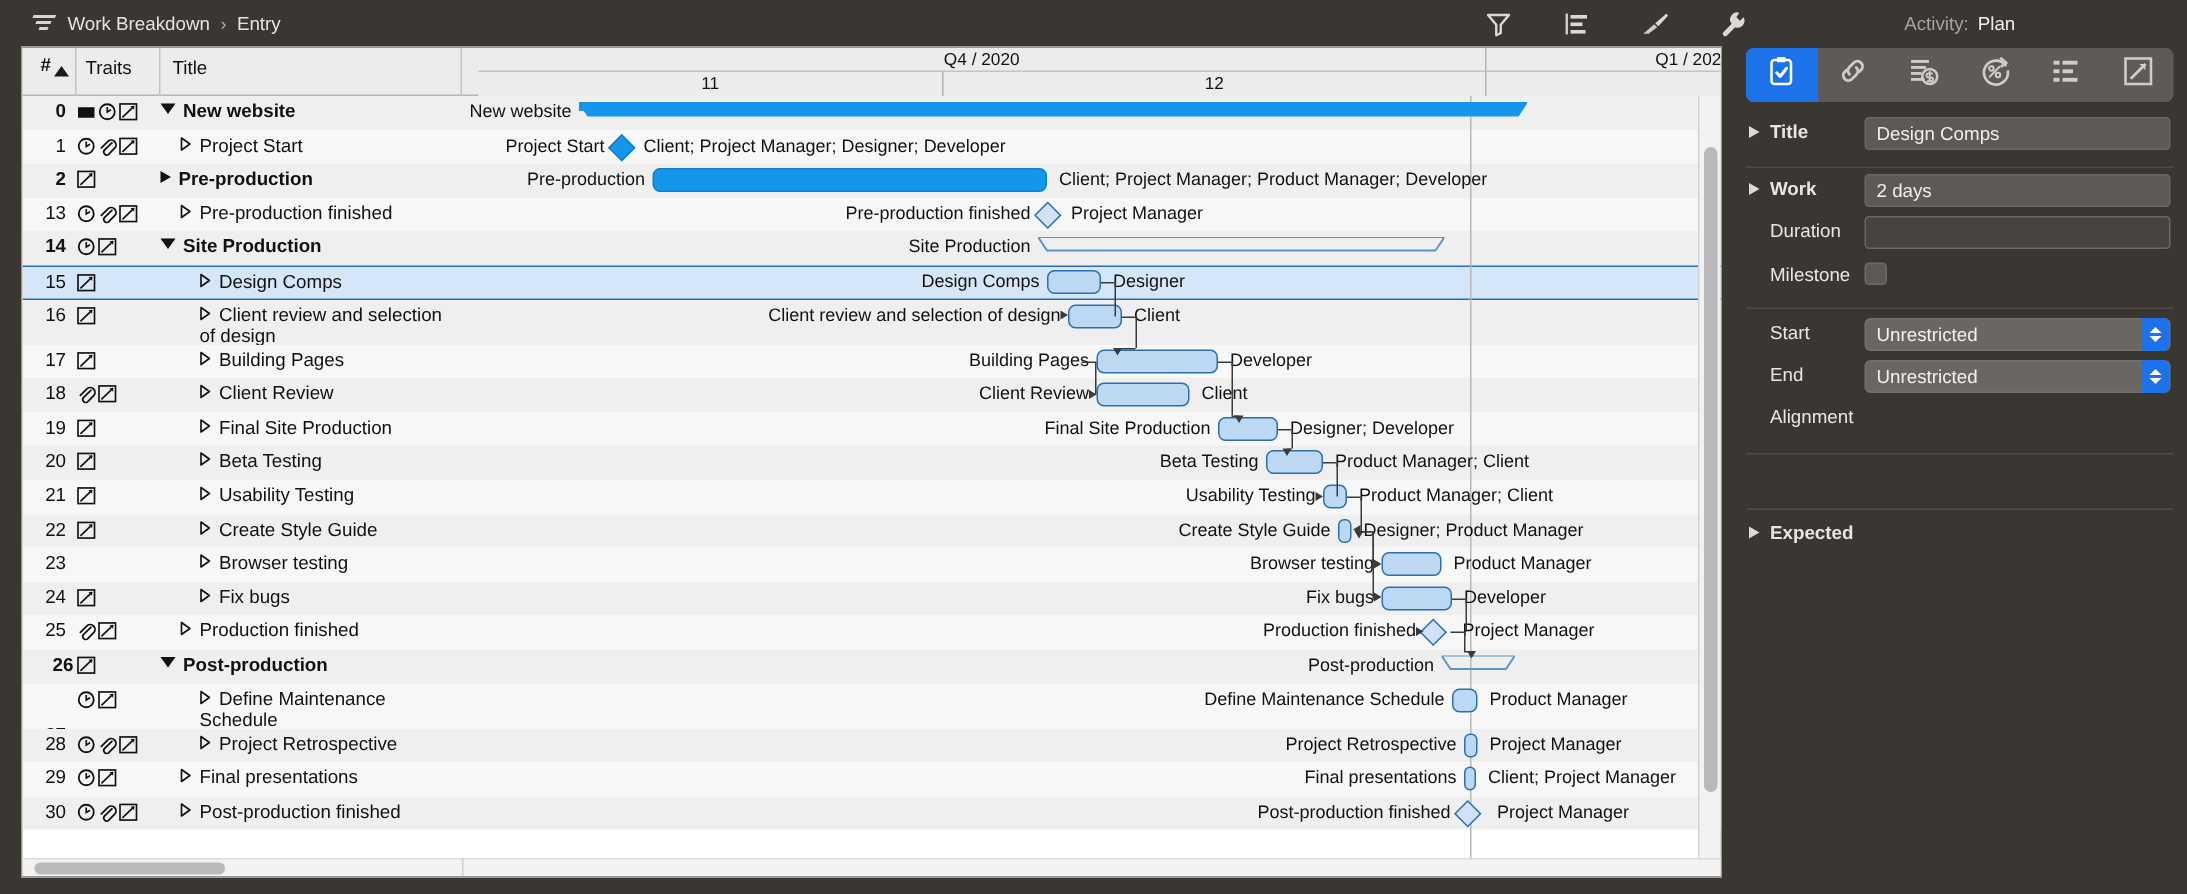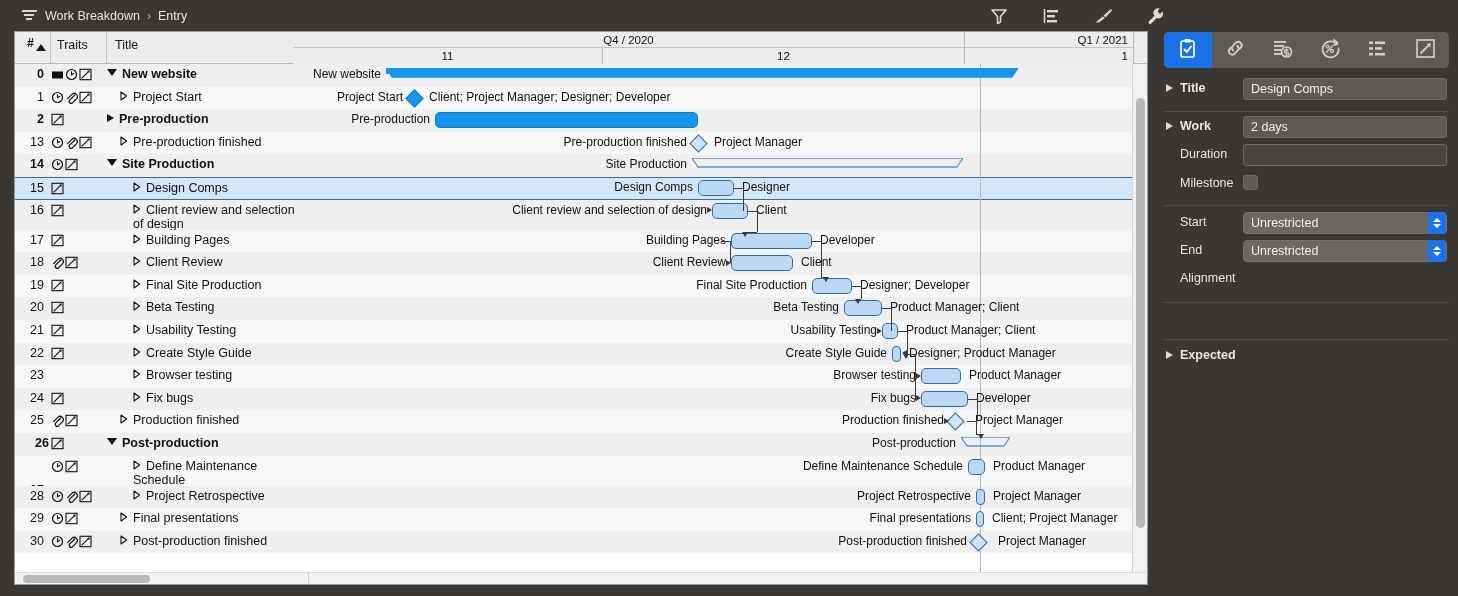--- a/index.html
+++ b/index.html
@@ -39,21 +39,21 @@
   .ch { position: absolute; top: 0; height: 32px; border-right: 1px solid #c4c4c4; font-size: 12.5px; color: #111; }
   .ch-num { left: 0; width: 36px; }
   .ch-num .t { position: absolute; right: 16px; top: 4px; font-weight: 600; }
   .ch-num .sortarrow { position: absolute; right: 4px; top: 12px; width: 0; height: 0; border-left: 5px solid transparent; border-right: 5px solid transparent; border-bottom: 7px solid #1a1a1a; }
   .ch-traits { left: 36px; width: 56px; }
   .ch-traits .t { position: absolute; left: 6px; top: 6px; }
   .ch-title { left: 92px; width: 201px; }
   .ch-title .t { position: absolute; left: 8px; top: 6px; }
 
   
-  .ghead { position: absolute; left: 278px; top: 0; width: 841px; height: 32px; }
+  .ghead { position: absolute; left: 304px; top: 0; width: 841px; height: 32px; }
   .ghead .qrow { position: absolute; left: 0; top: 0; width: 841px; height: 16px; border-bottom: 1px solid #c4c4c4; background: #ececec; }
   .ghead .mrow { position: absolute; left: 0; top: 16px; width: 841px; height: 16px; background: #ececec; }
   .gcell { position: absolute; top: 0; height: 16px; border-right: 1px solid #b3b3b3; font-size: 11.5px; color: #111; text-align: center; line-height: 16px; }
   .gcell.right { text-align: right; padding-right: 5px; }
 
   
   .tbody { position: absolute; left: 0; top: 32px; width: 1134px; height: 510px; }
   .row { position: absolute; left: 0; width: 1134px; display: flex; }
   .row .cell-num { position: absolute; left: 0; width: 36px; text-align: right; padding-right: 7px; font-size: 12.5px; color: #111; }
   .row .cell-traits { position: absolute; left: 36px; width: 56px; display: flex; gap: 1px; align-items: flex-start; padding-top: 1px; }
@@ -146,20 +146,24 @@
           <path d="M10.8 10.2 L12.8 12.2 L7 16.5 L3.5 16.5 Z" fill="#cfccc8"></path>
         </svg>
       </div>
       <div class="tb-ic">
         <svg width="20" height="20" viewBox="0 0 20 20">
           <path d="M14.5 2.5 a4.6 4.6 0 0 0-5 7.3 L4 15.3 a1.6 1.6 0 0 0 2.3 2.3 l5.5-5.5 a4.6 4.6 0 0 0 5.6-6.6 L15 7.9 l-2.4-2.4 Z" fill="#dcd9d5"></path>
         </svg>
       </div>
     </div>
 
+    <div class="activity">
+      <span class="lab">Activity:</span>
+      <span class="val">Plan</span>
+    </div>
   </div>
 
   <div class="doc">
 
     <div class="colhead">
       <div class="ch ch-num">
         <span class="t">#</span>
         <span class="sortarrow"></span>
       </div>
       <div class="ch ch-traits">
@@ -588,20 +592,21 @@
         <div class="vline" style="left: 965px; top: 0px; height: 510px;"></div>
         <div style="position: absolute; left: 293px; top: 0px; width: 841px; height: 510px; pointer-events: none;">
           <div class="label-l" style="right: 768px; top: 3px;">New website</div>
           <div class="summary" style="pointer-events: auto; left: 78px; width: 632px; top: 4px; height: 14px;"><svg width="632" height="14" viewBox="0 0 632 14" preserveAspectRatio="none">
               <path d="M0 0 H632 V0 L626 9 H6 L0 0 Z" fill="#1496ec" stroke="#1496ec" stroke-width="1.3" stroke-linejoin="round"></path>
             </svg></div>
           <div class="label-l" style="right: 746px; top: 25.6px;">Project Start</div>
           <div class="label-r" style="left: 121px; top: 25.6px;">Client; Project Manager; Designer; Developer</div>
           <div class="diamond solid" style="pointer-events: auto; left: 100px; top: 27.6px;"></div>
           <div class="label-l" style="right: 719px; top: 48.2px;">Pre-production</div>
+          <div class="label-r" style="left: 398px; top: 48.2px;">Client; Project Manager; Product Manager; Developer</div>
           <div class="bar solid" style="pointer-events: auto; left: 127px; width: 263px; top: 48.2px; height: 16px;"></div>
           <div class="label-l" style="right: 462px; top: 70.8px;">Pre-production finished</div>
           <div class="label-r" style="left: 406px; top: 70.8px;">Project Manager</div>
           <div class="diamond" style="pointer-events: auto; left: 384px; top: 72.8px;"></div>
           <div class="label-l" style="right: 462px; top: 93.4px;">Site Production</div>
           <div class="summary" style="pointer-events: auto; left: 384px; width: 271px; top: 94.4px; height: 14px;"><svg width="271" height="14" viewBox="0 0 271 14" preserveAspectRatio="none">
               <path d="M0 0 H271 V0 L265 9 H6 L0 0 Z" fill="none" stroke="#5b93cc" stroke-width="1.3" stroke-linejoin="round"></path>
             </svg></div>
           <div class="label-l" style="right: 456px; top: 116px;">Design Comps</div>
           <div class="label-r" style="left: 434px; top: 116px;">Designer</div>

